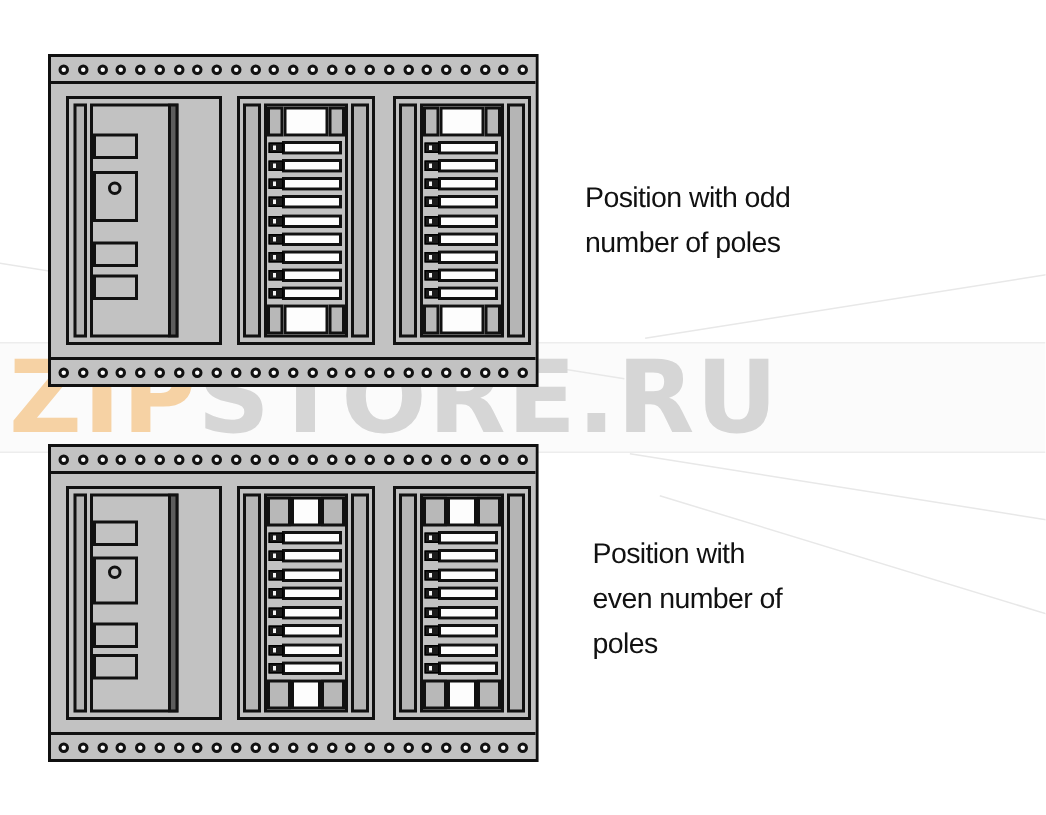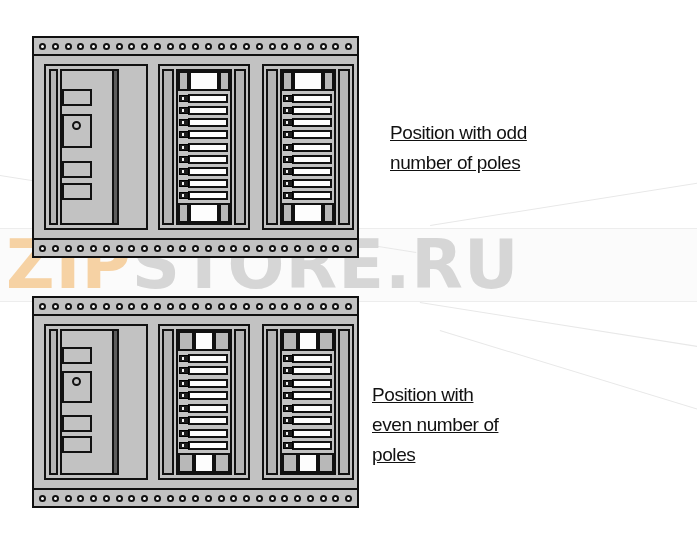--- a/index.html
+++ b/index.html
@@ -239,24 +239,23 @@
 
   
   .caption {
     position: absolute;
     color: #111;
     font-family: "Liberation Sans", sans-serif;
     font-size: 19px;
     line-height: 30px;
     letter-spacing: -0.4px;
     white-space: pre-line;
-    text-decoration: underline;
   }
   #caption-odd  { left: 390px; top: 118px; width: 260px; }
-  #caption-even { left: 372px; top: 355px; width: 260px; margin-top: 25px; }
+  #caption-even { left: 395px; top: 355px; width: 260px; }
 </style>
 </head>
 <body>
 
 <div id="stage">
 
   <div class="wm-band"></div>
   <div class="wm-diag" style="left:0px; top:175px; width:300px; transform:rotate(9deg);"></div>
   <div class="wm-diag" style="left:120px; top:205px; width:300px; transform:rotate(9deg);"></div>
   <div class="wm-diag" style="left:430px; top:225px; width:290px; transform:rotate(-9deg);"></div>

